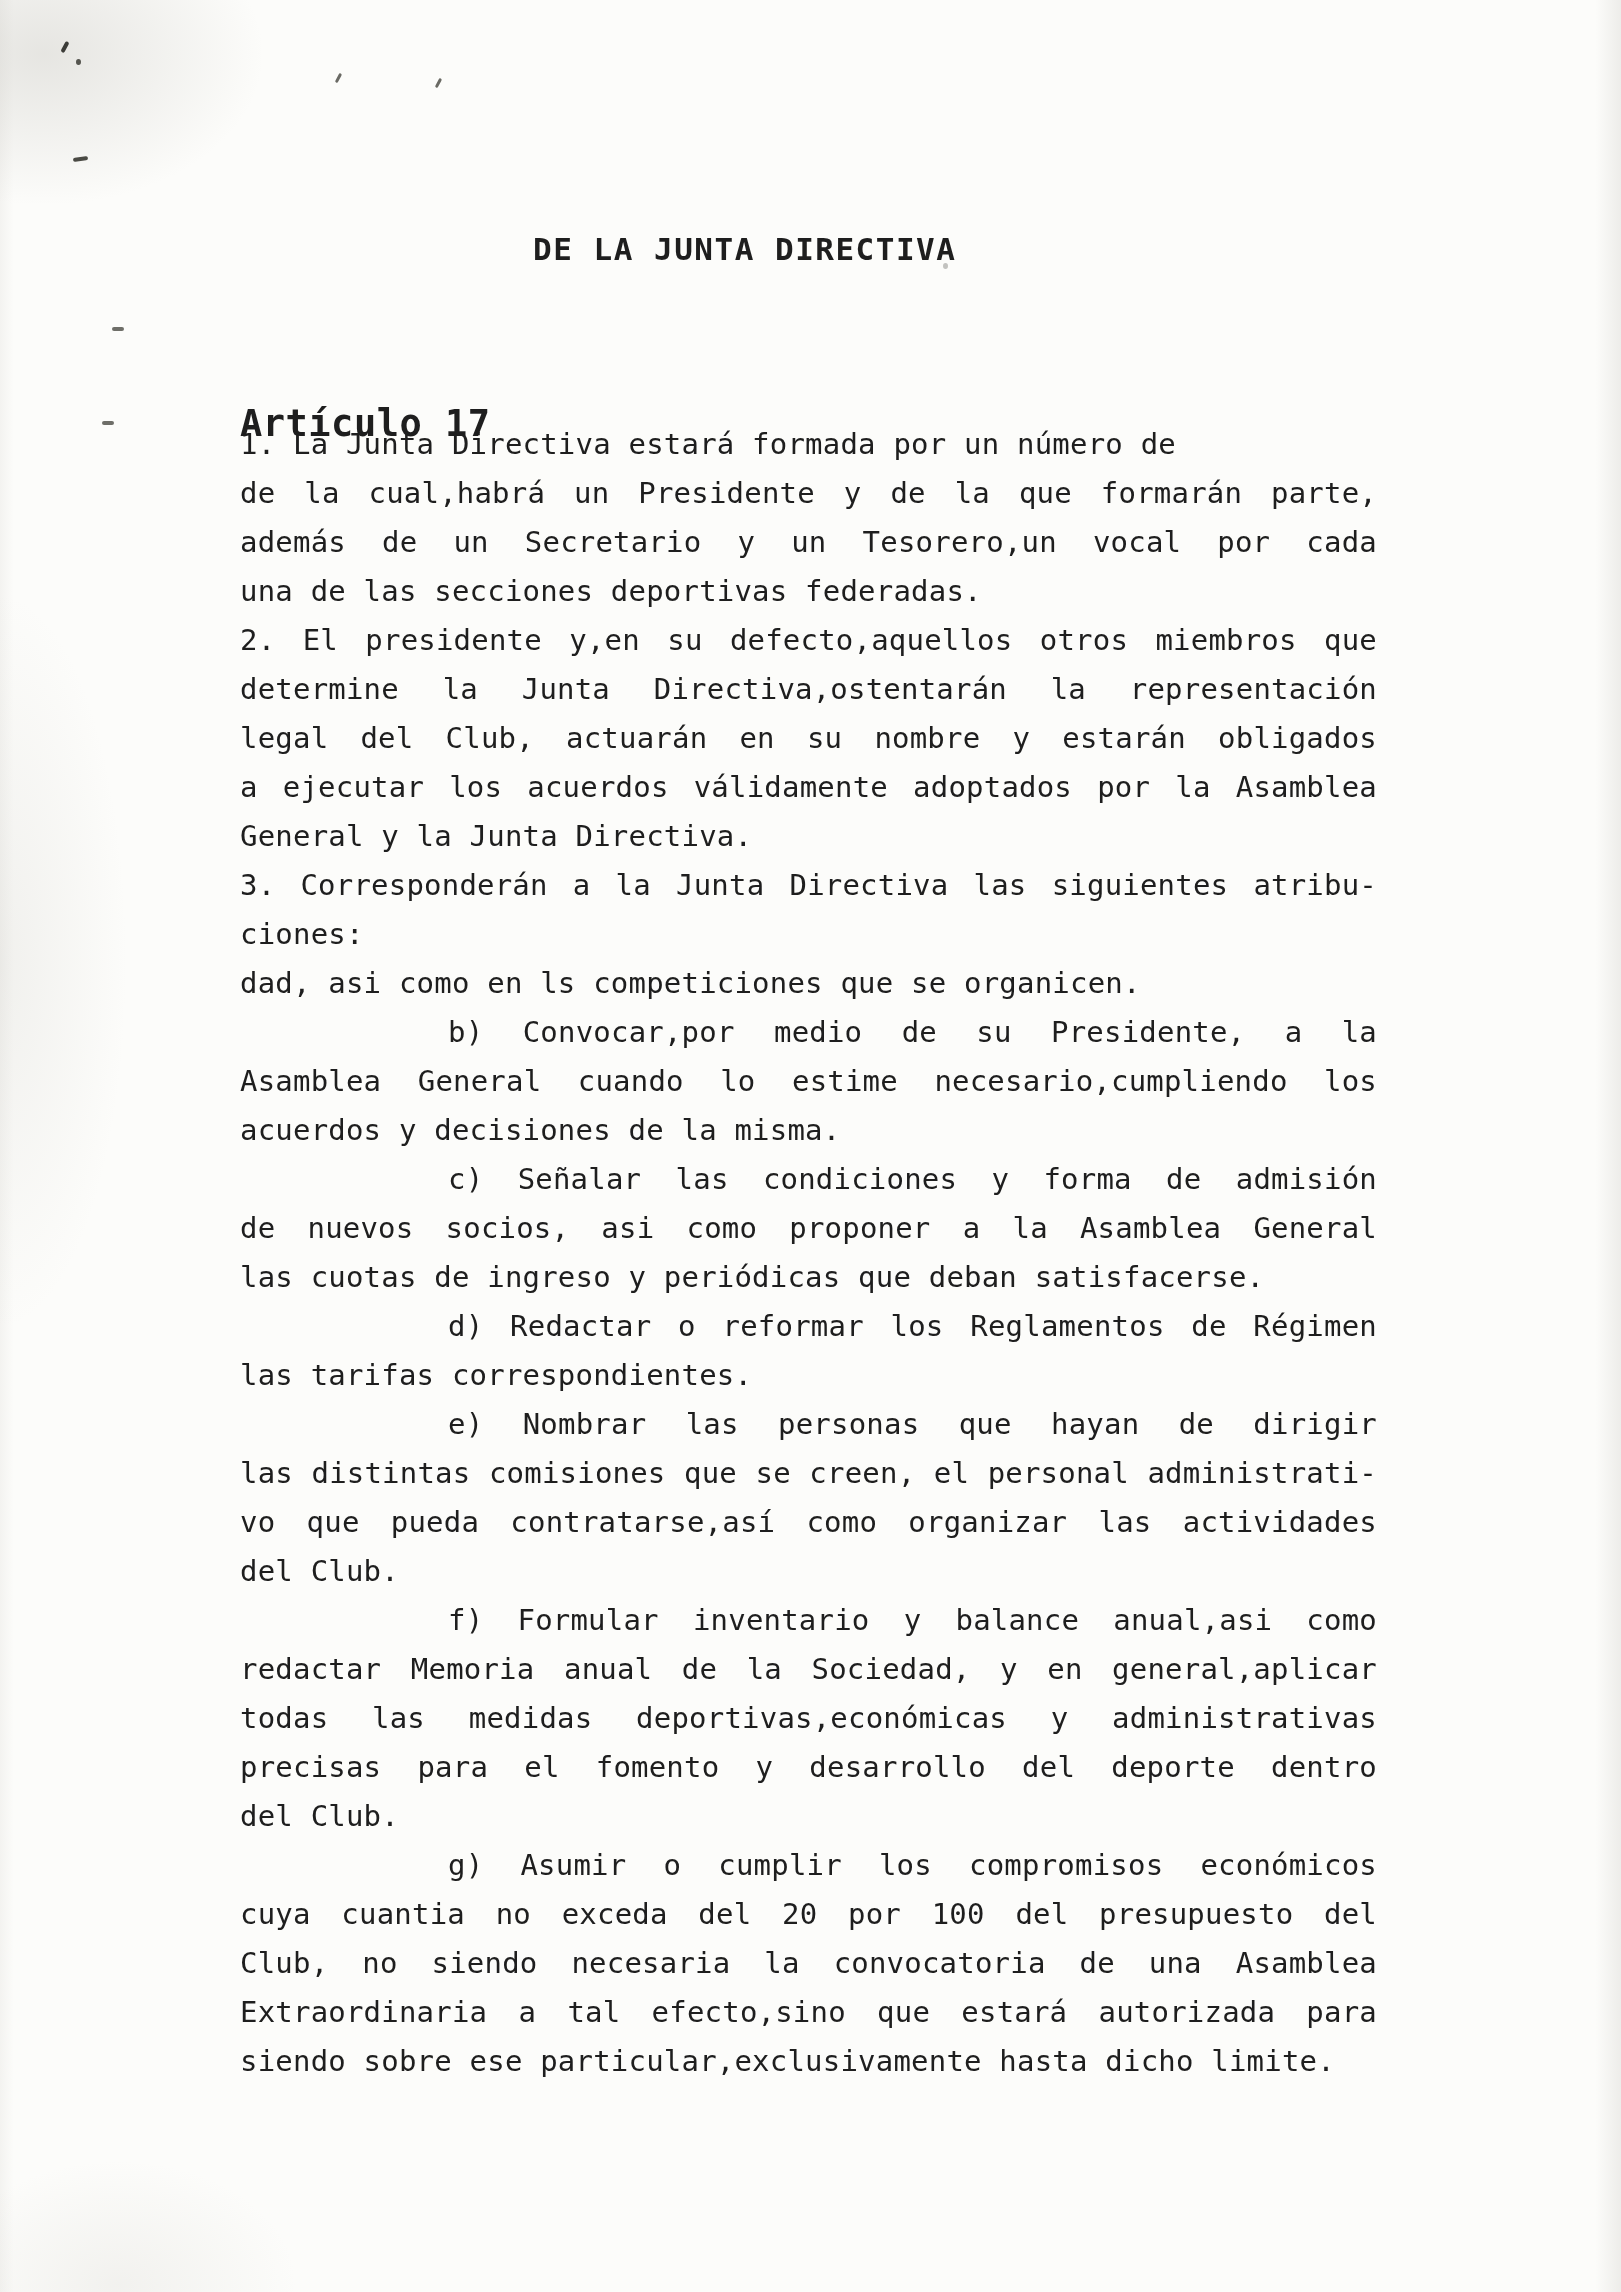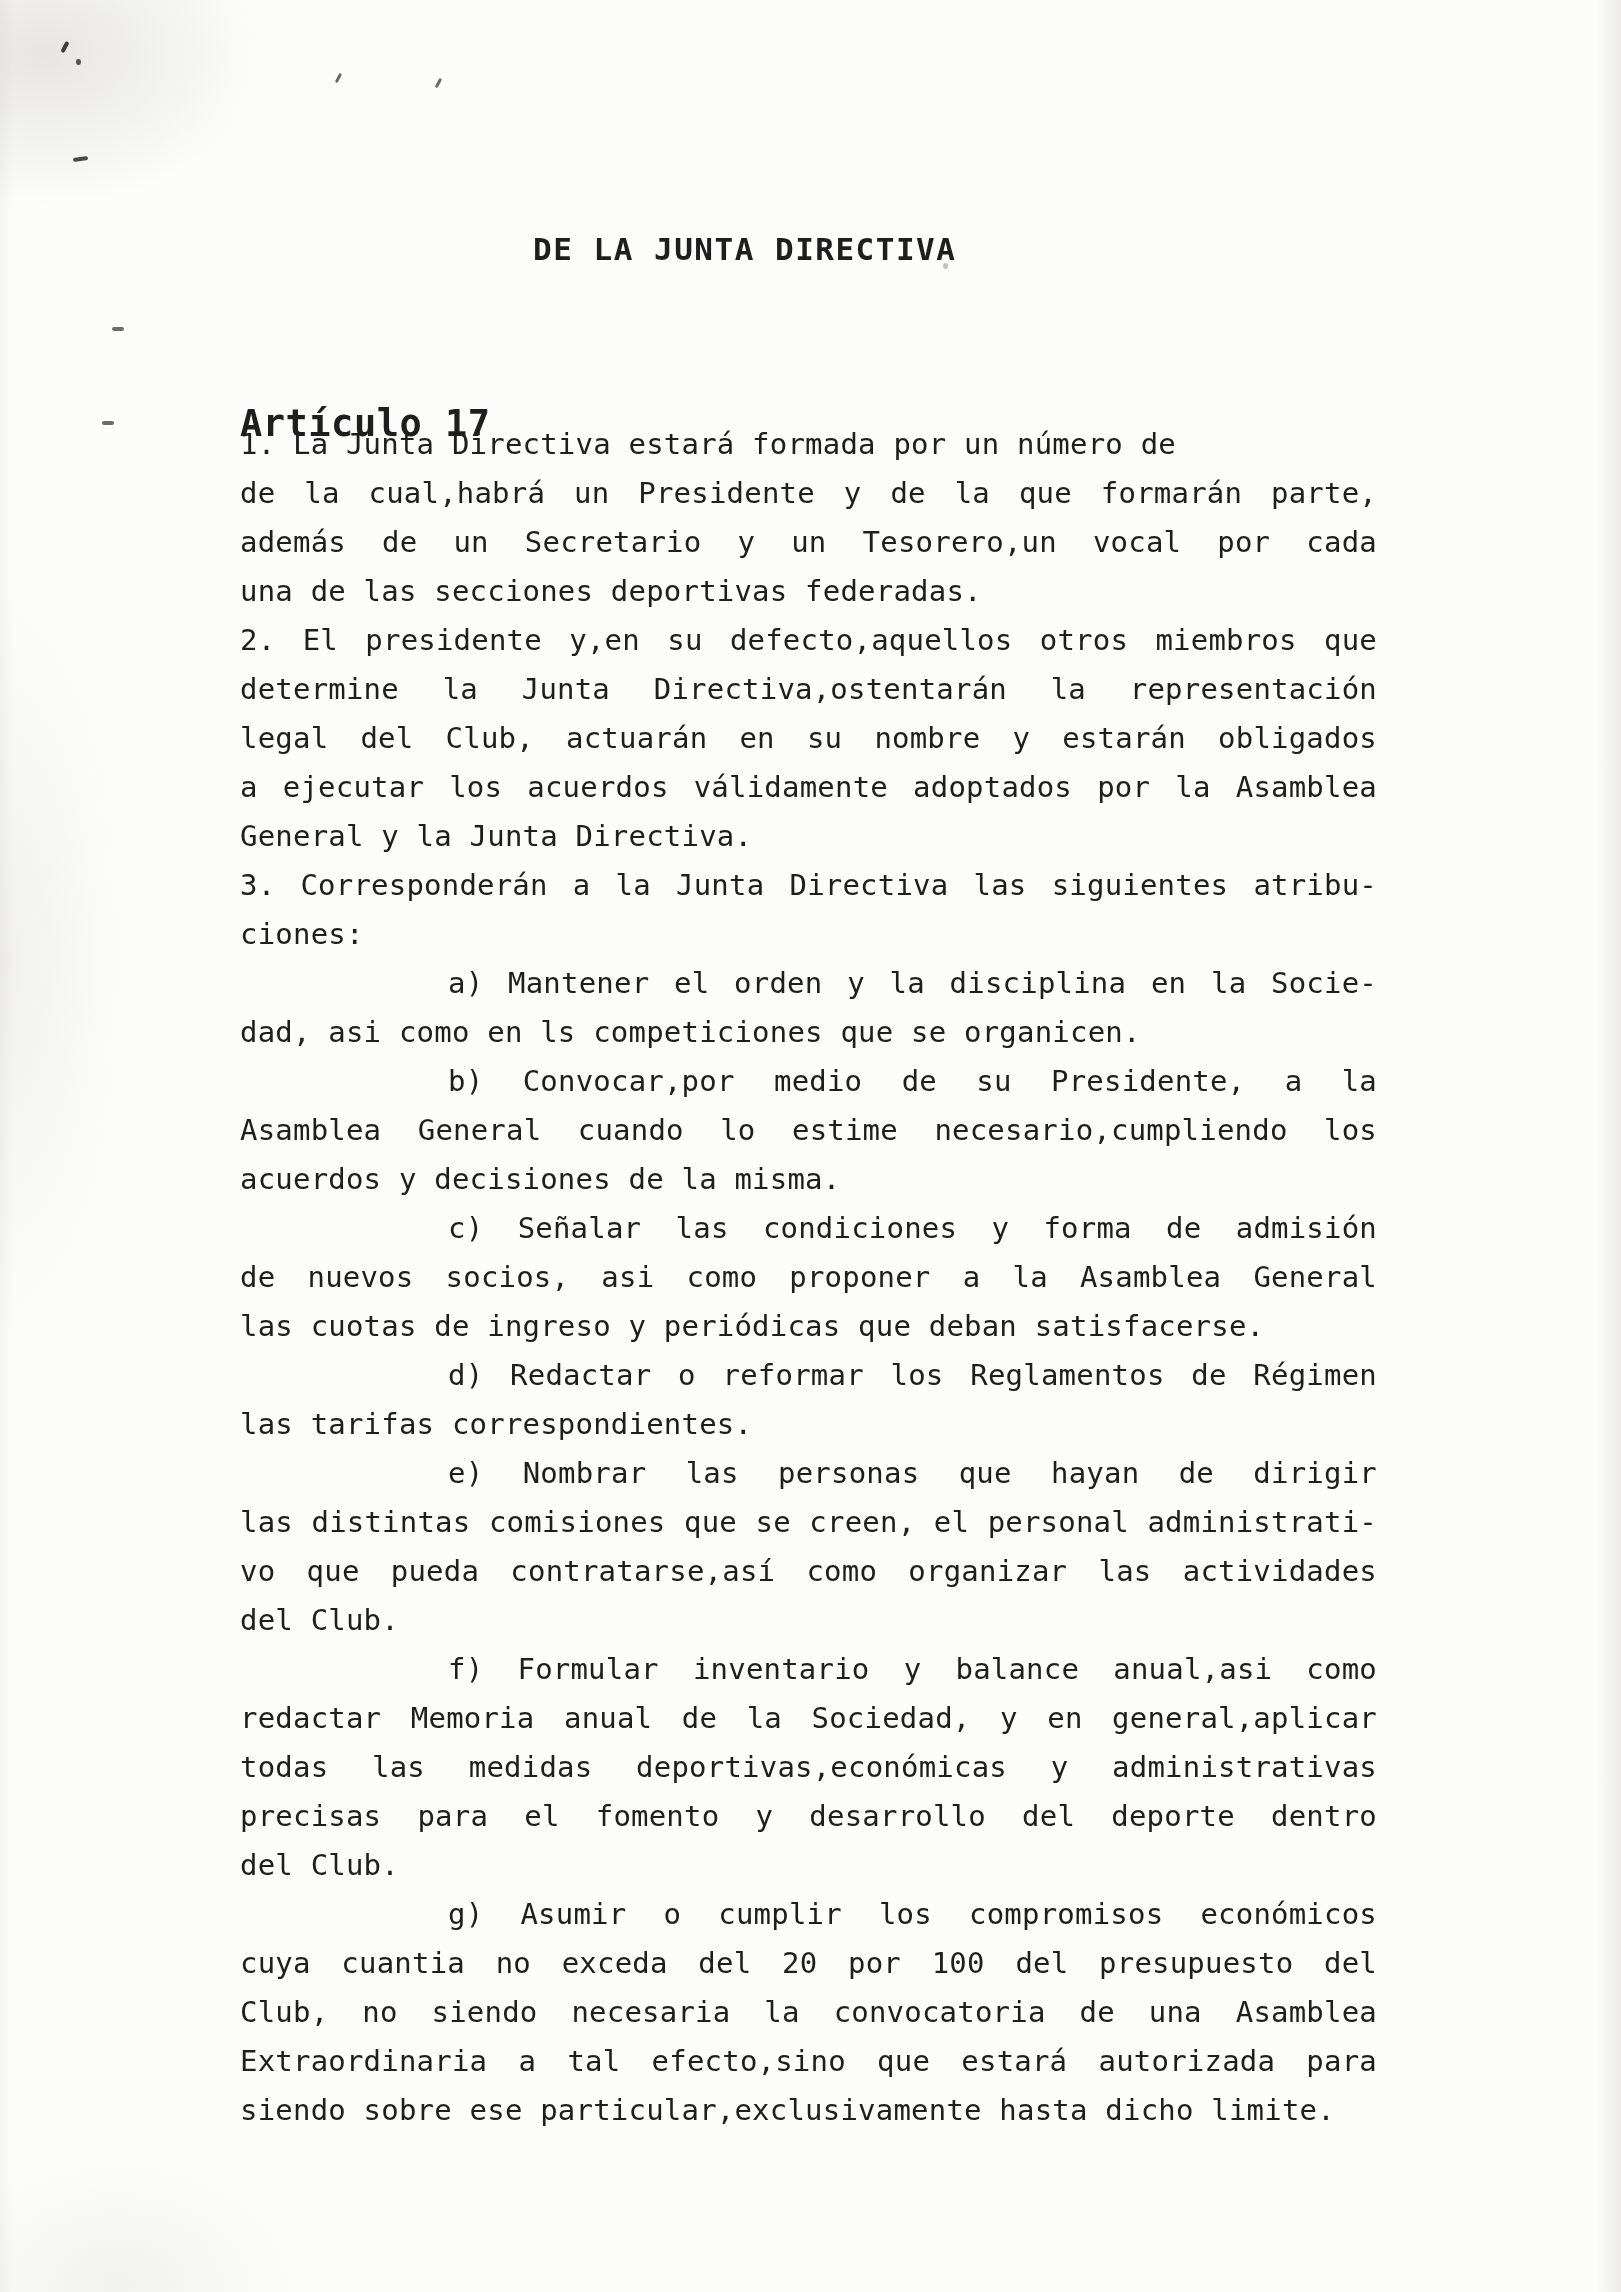--- a/index.html
+++ b/index.html
@@ -62,21 +62,20 @@
     <div class="ln j">de la cual,habrá un Presidente y de la que formarán parte,</div>
     <div class="ln j">además de un Secretario y un Tesorero,un vocal por cada</div>
     <div class="ln">una de las secciones deportivas federadas.</div>
     <div class="ln j">2. El presidente y,en su defecto,aquellos otros miembros que</div>
     <div class="ln j">determine la Junta Directiva,ostentarán la representación</div>
     <div class="ln j">legal del Club, actuarán en su nombre y estarán obligados</div>
     <div class="ln j">a ejecutar los acuerdos válidamente adoptados por la Asamblea</div>
     <div class="ln">General y la Junta Directiva.</div>
     <div class="ln j">3. Corresponderán a la Junta Directiva las siguientes atribu-</div>
     <div class="ln">ciones:</div>
-    <div class="ln j ind">a) Mantener el orden y la disciplina en la Socie-</div>
     <div class="ln">dad, asi como en ls competiciones que se organicen.</div>
     <div class="ln j ind">b) Convocar,por medio de su Presidente, a la</div>
     <div class="ln j">Asamblea General cuando lo estime necesario,cumpliendo los</div>
     <div class="ln">acuerdos y decisiones de la misma.</div>
     <div class="ln j ind">c) Señalar las condiciones y forma de admisión</div>
     <div class="ln j">de nuevos socios, asi como proponer a la Asamblea General</div>
     <div class="ln">las cuotas de ingreso y periódicas que deban satisfacerse.</div>
     <div class="ln j ind">d) Redactar o reformar los Reglamentos de Régimen</div>
     <div class="ln">las tarifas correspondientes.</div>
     <div class="ln j ind">e) Nombrar las personas que hayan de dirigir</div>

